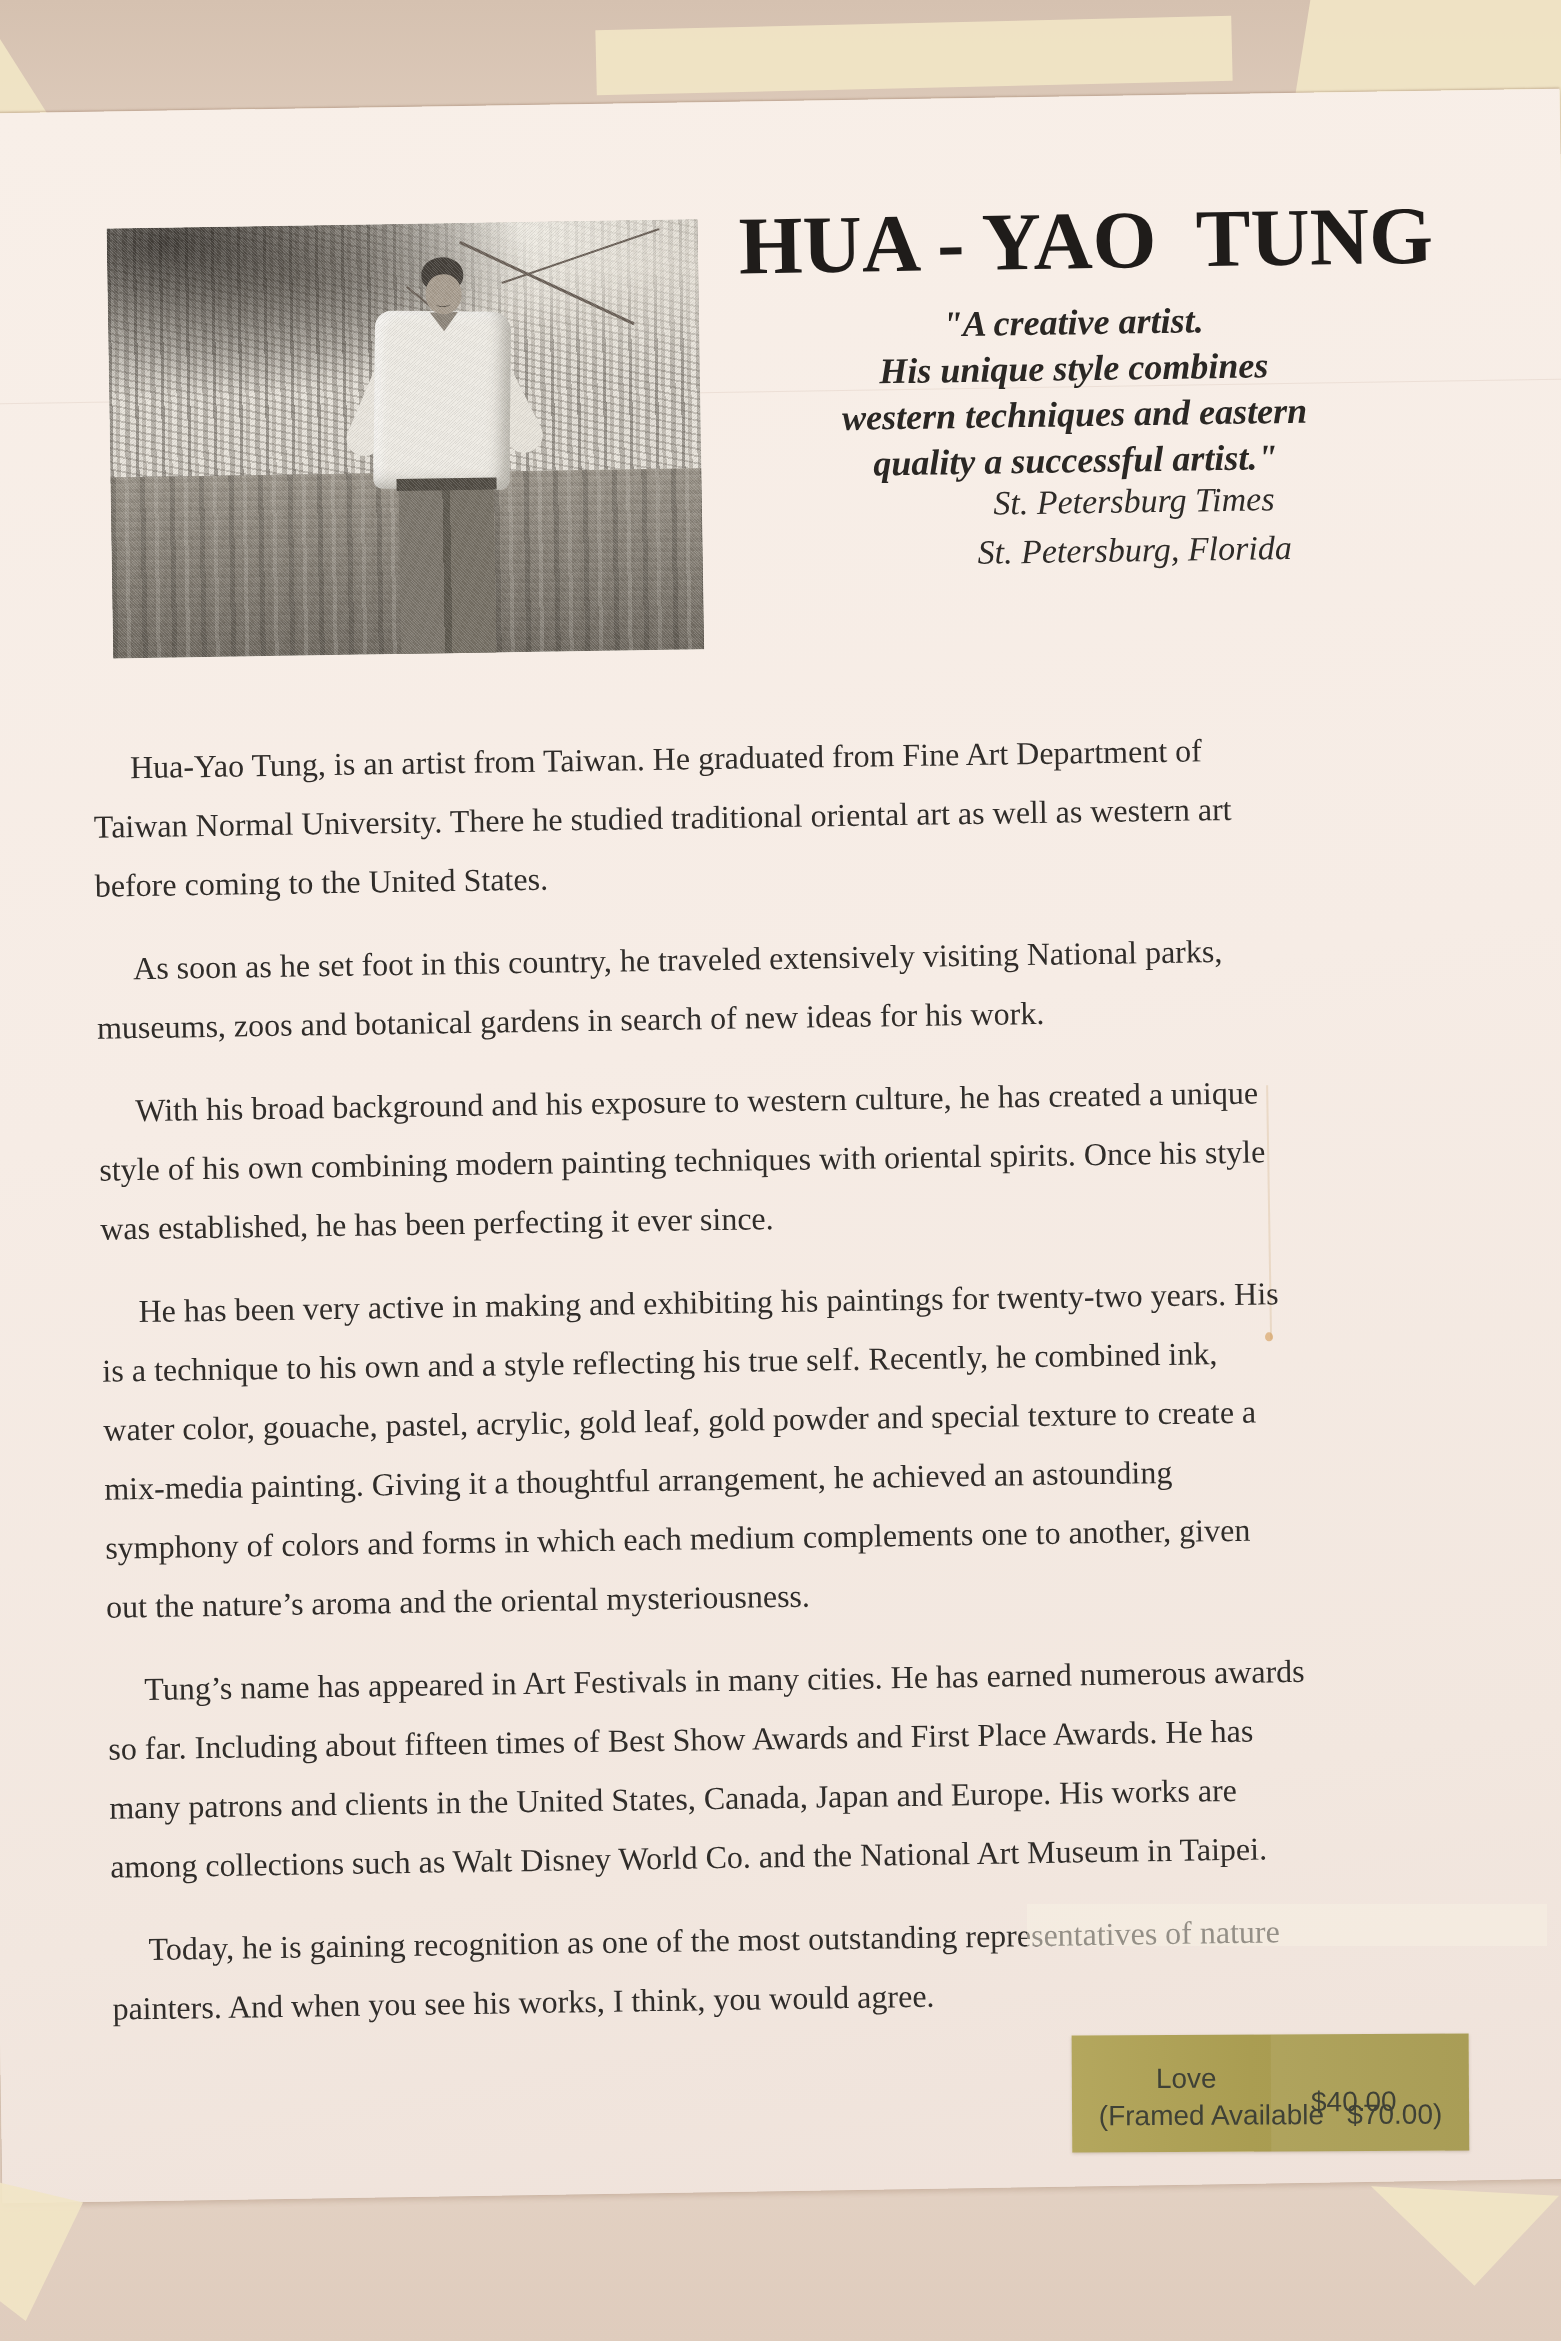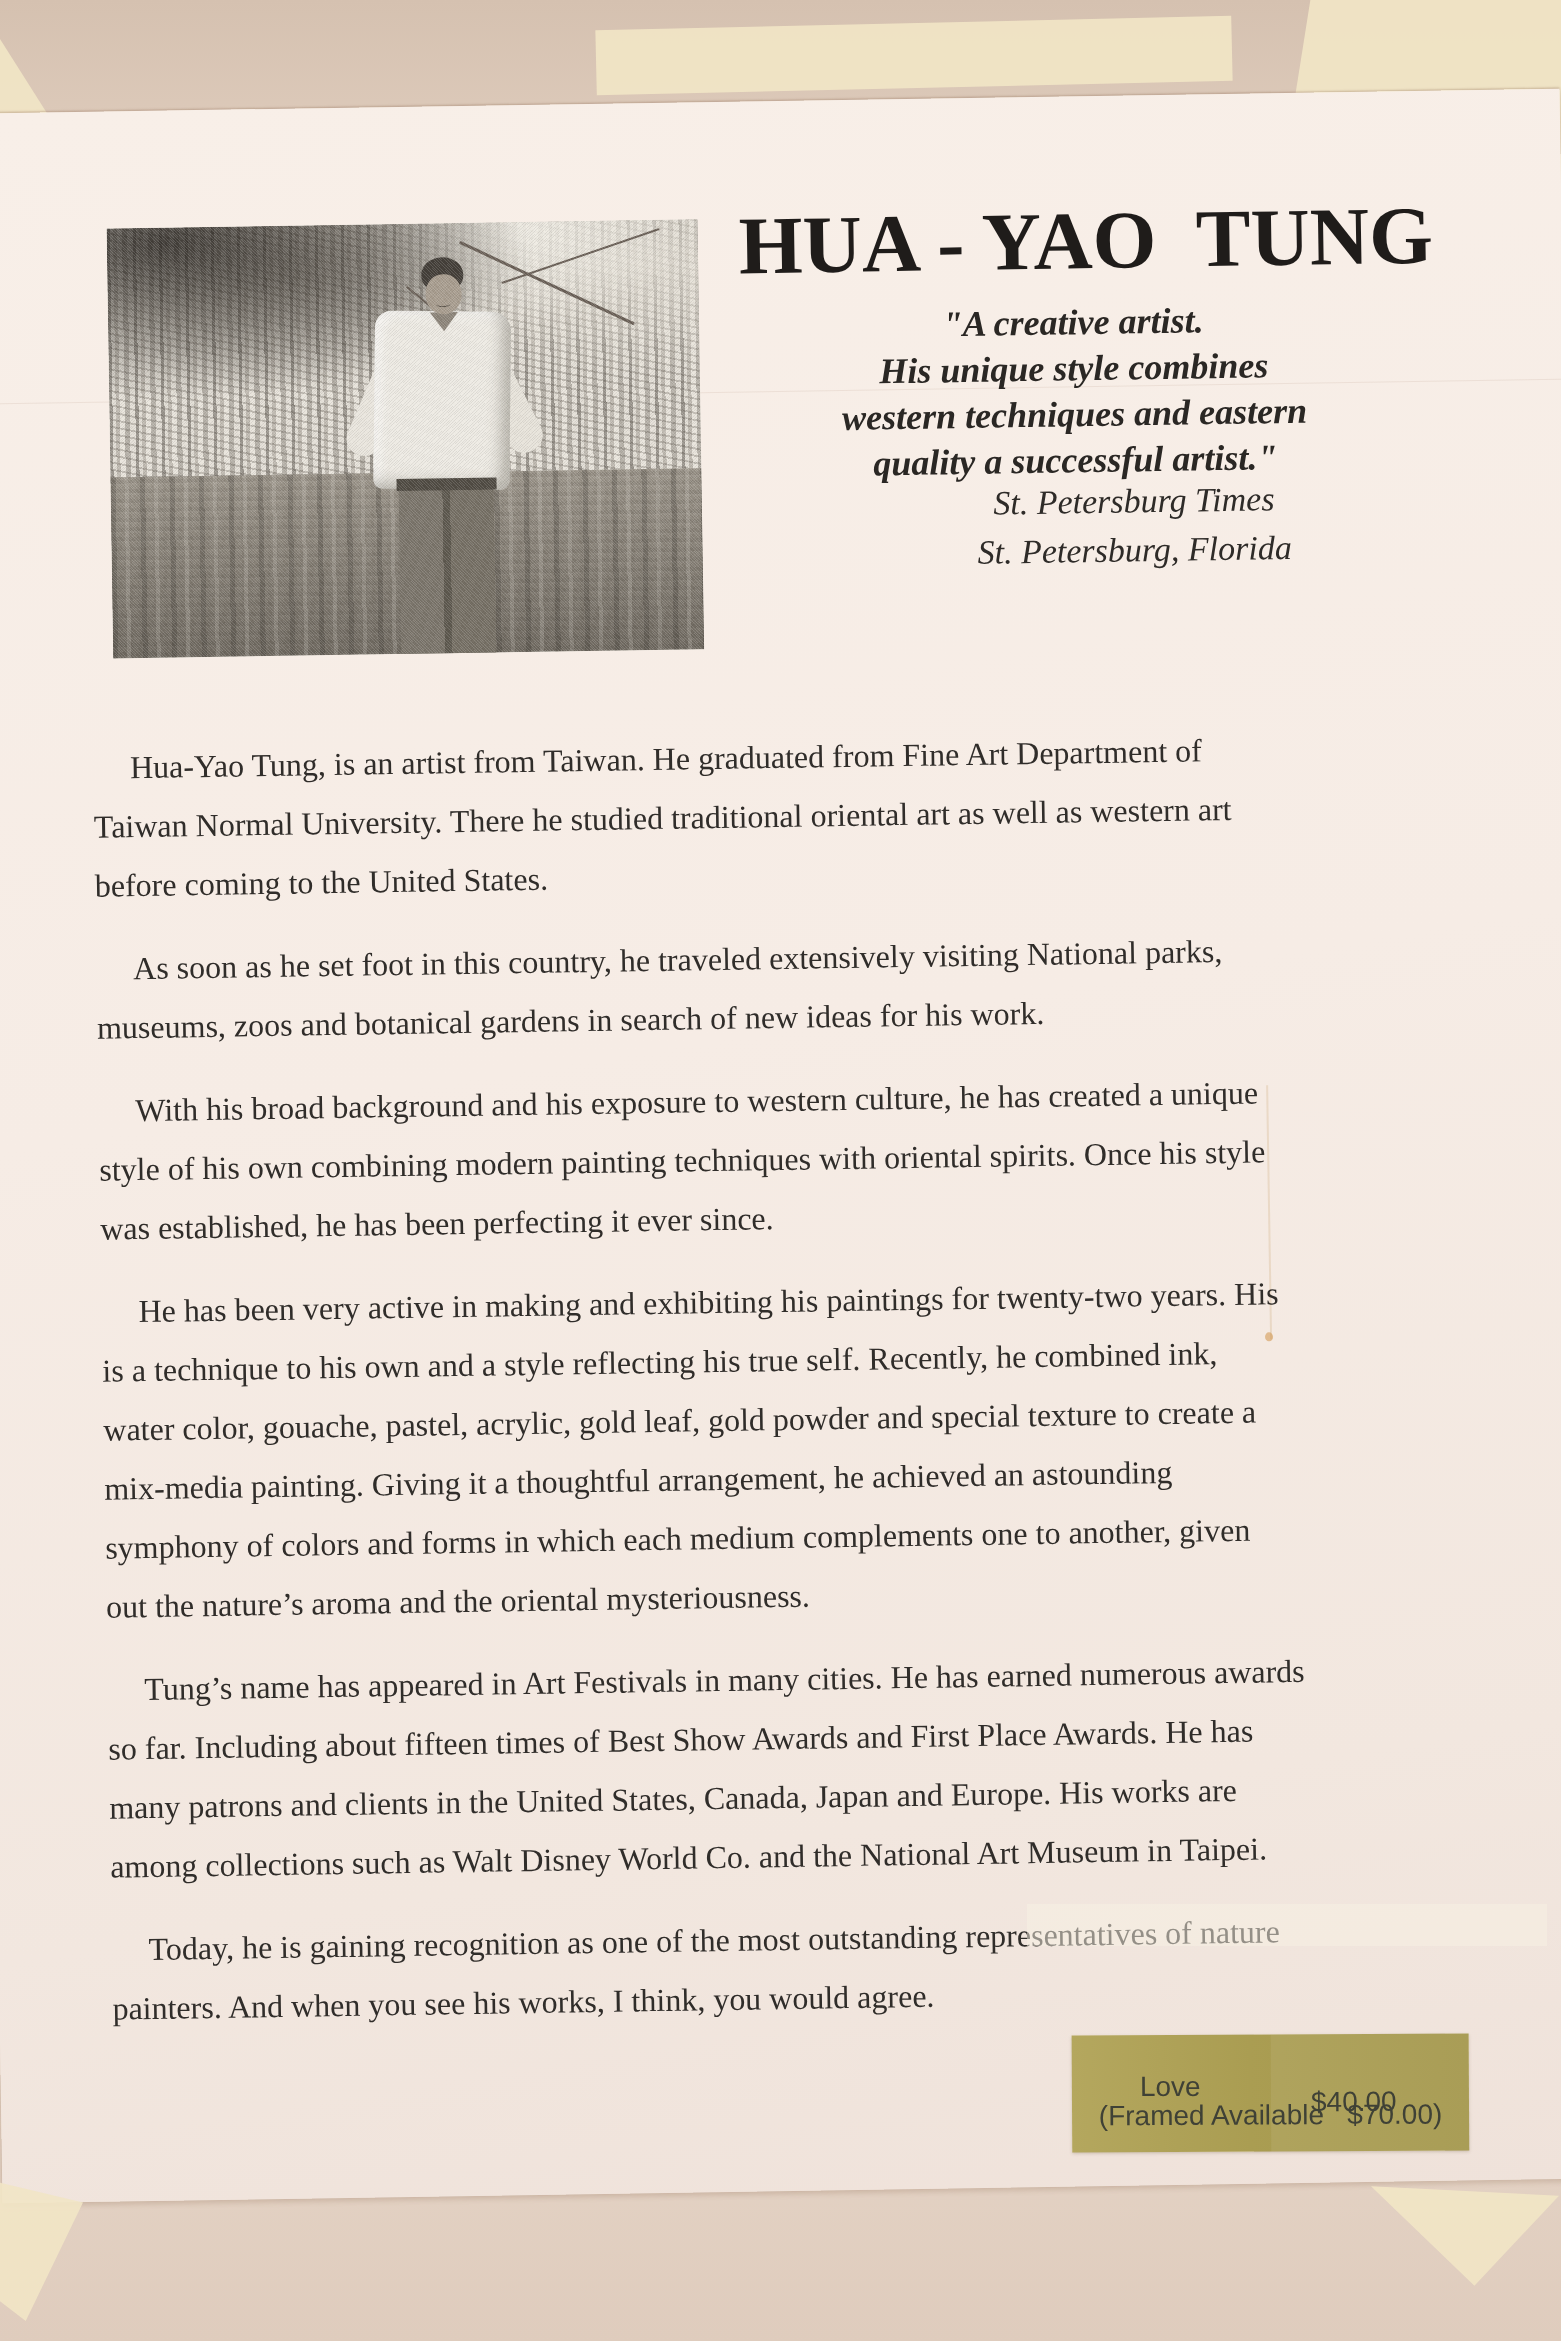--- a/index.html
+++ b/index.html
@@ -66,21 +66,21 @@
   .body-text{position:absolute;left:113px;top:627px;width:1406px;color:#302d2a;}
   .para{margin:0 0 24px 0;}
   .line{font-size:32px;line-height:59px;white-space:nowrap;}
   .para .line:first-child{text-indent:37px;}
   
   .sticker{position:absolute;left:1071px;top:1941px;width:397px;height:117px;
     background:linear-gradient(90deg,#b4a75e 0%,#aa9d52 45%,#a3964a 100%);
     transform:rotate(0.6deg);box-shadow:0 1.3px 3.2px rgba(100,80,50,.25);
     font-family:"Liberation Sans",sans-serif;color:#3f4136;}
   .sticker-row1{position:absolute;left:0;top:28px;width:100%;font-size:28px;}
-  .sticker-item{position:absolute;left:68px;margin-top:8px;}
+  .sticker-item{position:absolute;left:84px;}
   .sticker-price{position:absolute;left:239px;margin-top:24px;}
   .sticker-row2{position:absolute;left:0;top:65px;width:100%;font-size:28px;text-align:center;white-space:pre;}
   .sticker-tape{position:absolute;left:1027px;top:1904px;width:520px;height:42px;background:rgba(248,241,228,.5);z-index:4;}
   .sticker-shine{position:absolute;left:50%;top:0;width:50%;height:100%;background:rgba(255,255,255,.07);}
 </style>
 </head>
 <body>
 
 <div id="canvas">
 

